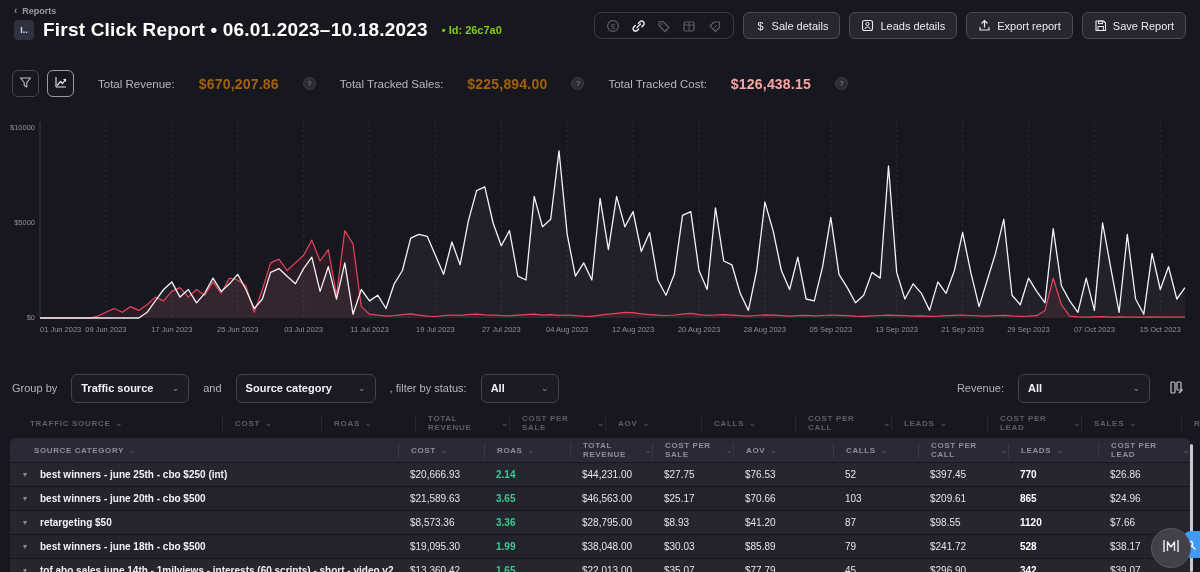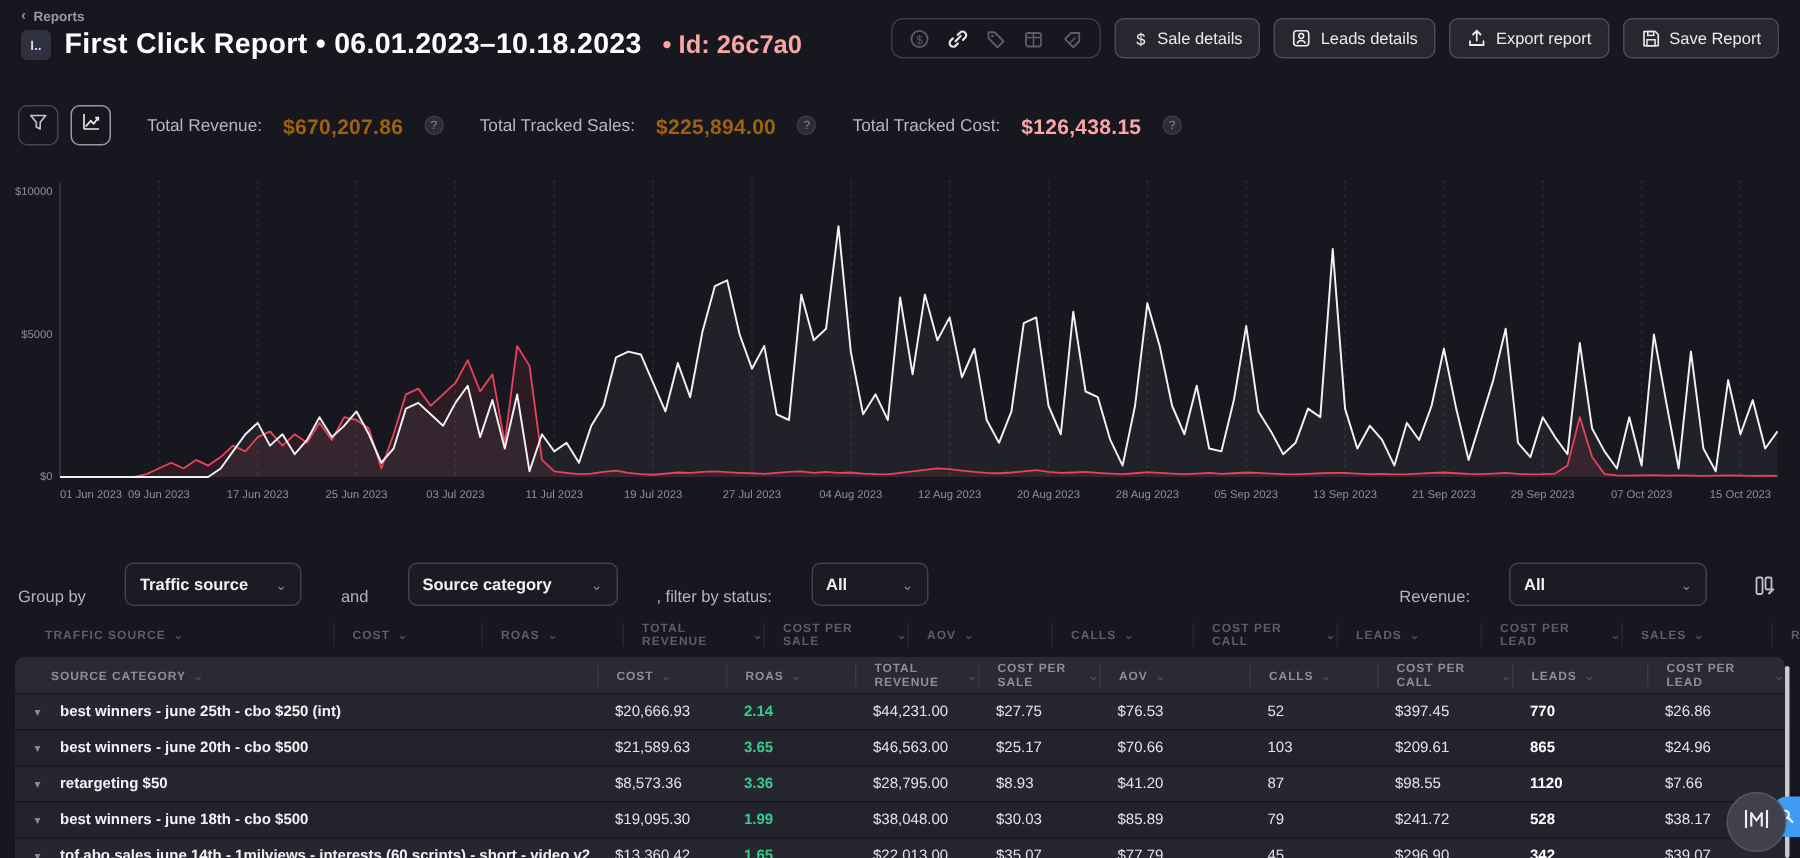--- a/index.html
+++ b/index.html
@@ -9,39 +9,39 @@
     background:#17171f; color:#e8e8ee;
     font-family:"Liberation Sans", sans-serif;
   }
   
   .topbar { position:absolute; top:0; left:0; right:0; height:46px; display:flex; justify-content:space-between; padding:5px 14px 0 14px; }
   .crumb { display:flex; align-items:center; gap:5px; font-size:9px; color:#9a9aa4; font-weight:bold; }
   .crumb .chev { font-size:10px; color:#8a8a94; }
   .title-row { display:flex; align-items:center; gap:9px; margin-top:3px; }
   .logo { width:20px; height:20px; border-radius:4px; background:#30303f; color:#cfd6ff; font-size:9px; font-weight:bold; display:grid; place-items:center; }
   .rtitle { font-size:19px; font-weight:bold; color:#ffffff; letter-spacing:.2px; }
-  .rtitle-id { font-size:17px; font-weight:bold; color:#fca5a5; margin-left:5px; }
+  .rtitle-id { font-size:11px; font-weight:bold; color:#84cc16; margin-left:5px; }
   .top-right { display:flex; align-items:flex-start; gap:9px; margin-top:7px; }
   .icon-pill { display:flex; align-items:center; gap:11px; height:27px; padding:0 11px; border:1px solid #3b3b47; border-radius:8px; }
   .icon-pill svg { display:block; }
   .btn { display:flex; align-items:center; gap:6px; height:27px; padding:0 11px; background:#27272f; border:1px solid #4b4b57; border-radius:6px; font-size:11px; color:#eaeaf0; white-space:nowrap; cursor:default; }
   .btn svg { display:block; }
   
   .statsbar { position:absolute; top:70px; left:12px; display:flex; align-items:center; gap:16px; }
   .iconbtn { width:27px; height:27px; border:1px solid #45454f; border-radius:6px; display:grid; place-items:center; }
   .iconbtn.active { border-color:#9a9aa6; }
-  .stat { display:flex; align-items:center; gap:14px; margin-left:8px; }
+  .stat { display:flex; align-items:center; gap:24px; margin-left:8px; }
   .stat-label { font-size:11.5px; color:#b7b7c0; }
   .stat-value { font-size:14px; font-weight:bold; color:#a16207; letter-spacing:.2px; }
   .stat-value.red { color:#fca5a5; }
   .help { width:13px; height:13px; border-radius:50%; background:#2c2c36; border:1px solid #3d3d48; color:#8d8d98; font-size:8px; display:grid; place-items:center; }
   
   .chart-wrap { position:absolute; top:108px; left:0; width:1200px; height:232px; }
   
-  .filterbar { position:absolute; top:372px; left:0; right:0; height:32px; display:flex; align-items:flex-end; padding:0 12px; gap:26px; font-size:11px; color:#b4b4bd; }
+  .filterbar { position:absolute; top:372px; left:0; right:0; height:32px; display:flex; align-items:center; padding:0 12px; gap:14px; font-size:11px; color:#b4b4bd; }
   .select { display:flex; justify-content:space-between; align-items:center; background:#1b1b24; border:1px solid #414150; border-radius:6px; height:29px; padding:0 9px; font-weight:bold; color:#f1f1f5; font-size:11px; cursor:default; }
   .select .sel-chev { color:#8d8d98; font-size:9px; font-weight:normal; margin-left:8px; }
   .spacer { flex:1; }
   .colbtn { width:24px; height:24px; display:grid; place-items:center; }
   
   .outer-header { position:absolute; top:410px; left:0; width:1200px; height:26px; display:grid;
     grid-template-columns:192px 99px 94px 94px 96px 96px 94px 96px 96px 94px 100px 49px;
     padding-left:30px; align-items:center; overflow:hidden; }
   .ohcell { display:flex; align-items:center; gap:5px; font-size:8px; letter-spacing:.7px; color:#5e5e6a; font-weight:bold; height:16px; }
   .ohcell.sep { border-left:1px solid #272731; padding-left:12px; }

